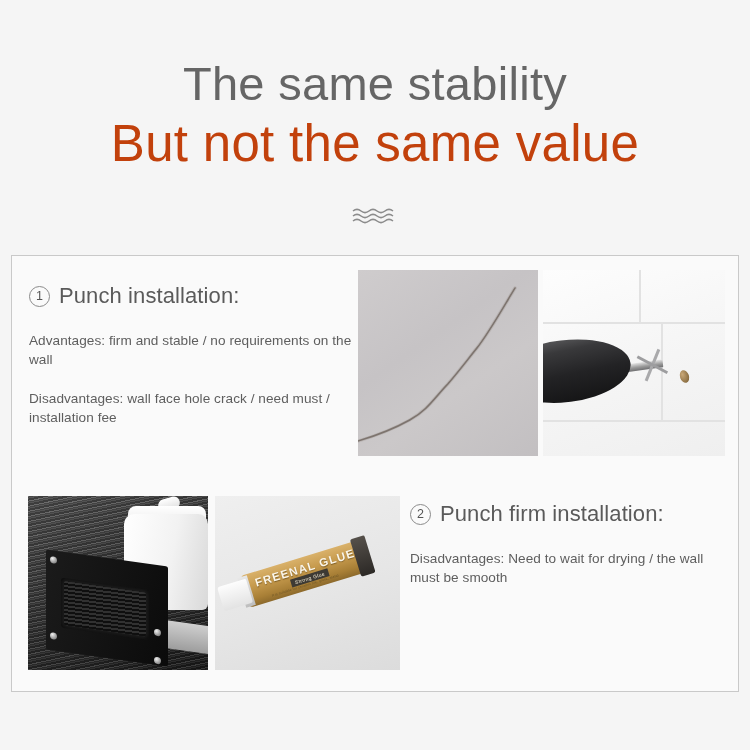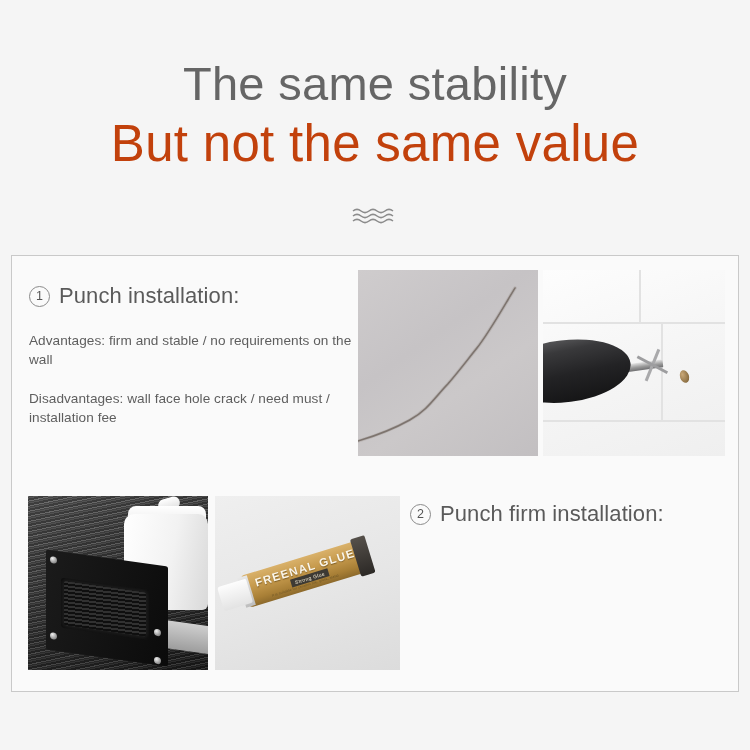--- a/index.html
+++ b/index.html
@@ -325,20 +325,21 @@
     </div>
     <p class="para">Advantages: firm and stable / no requirements on the wall</p>
     <p class="para">Disadvantages: wall face hole crack / need must / installation fee</p>
   </div>
 
   <div class="sec2-text" style="position:absolute;left:398px;top:245px;width:322px;">
     <div class="step-head">
       <span class="step-circle">2</span>
       <span class="step-title">Punch firm installation:</span>
     </div>
+    <p class="para">Disadvantages: Need to wait for drying / the wall must be smooth</p>
   </div>
 </div>
 
 <div class="photo photo-crack">
   <svg class="crack-line" viewBox="0 0 180 186" preserveAspectRatio="none">
     <path d="M-6,176 C22,168 40,160 56,150 C72,140 78,128 90,114 C100,101 106,92 116,78 C126,64 136,44 150,18" fill="none" stroke="#6e645f" stroke-width="1.5" stroke-linecap="round"></path>
     <path d="M-6,176 C22,168 40,160 56,150 C72,140 78,128 90,114 C100,101 106,92 116,78 C126,64 136,44 150,18" fill="none" stroke="#9c928c" stroke-width="3.2" stroke-linecap="round" opacity=".35"></path>
   </svg>
 </div>
 

